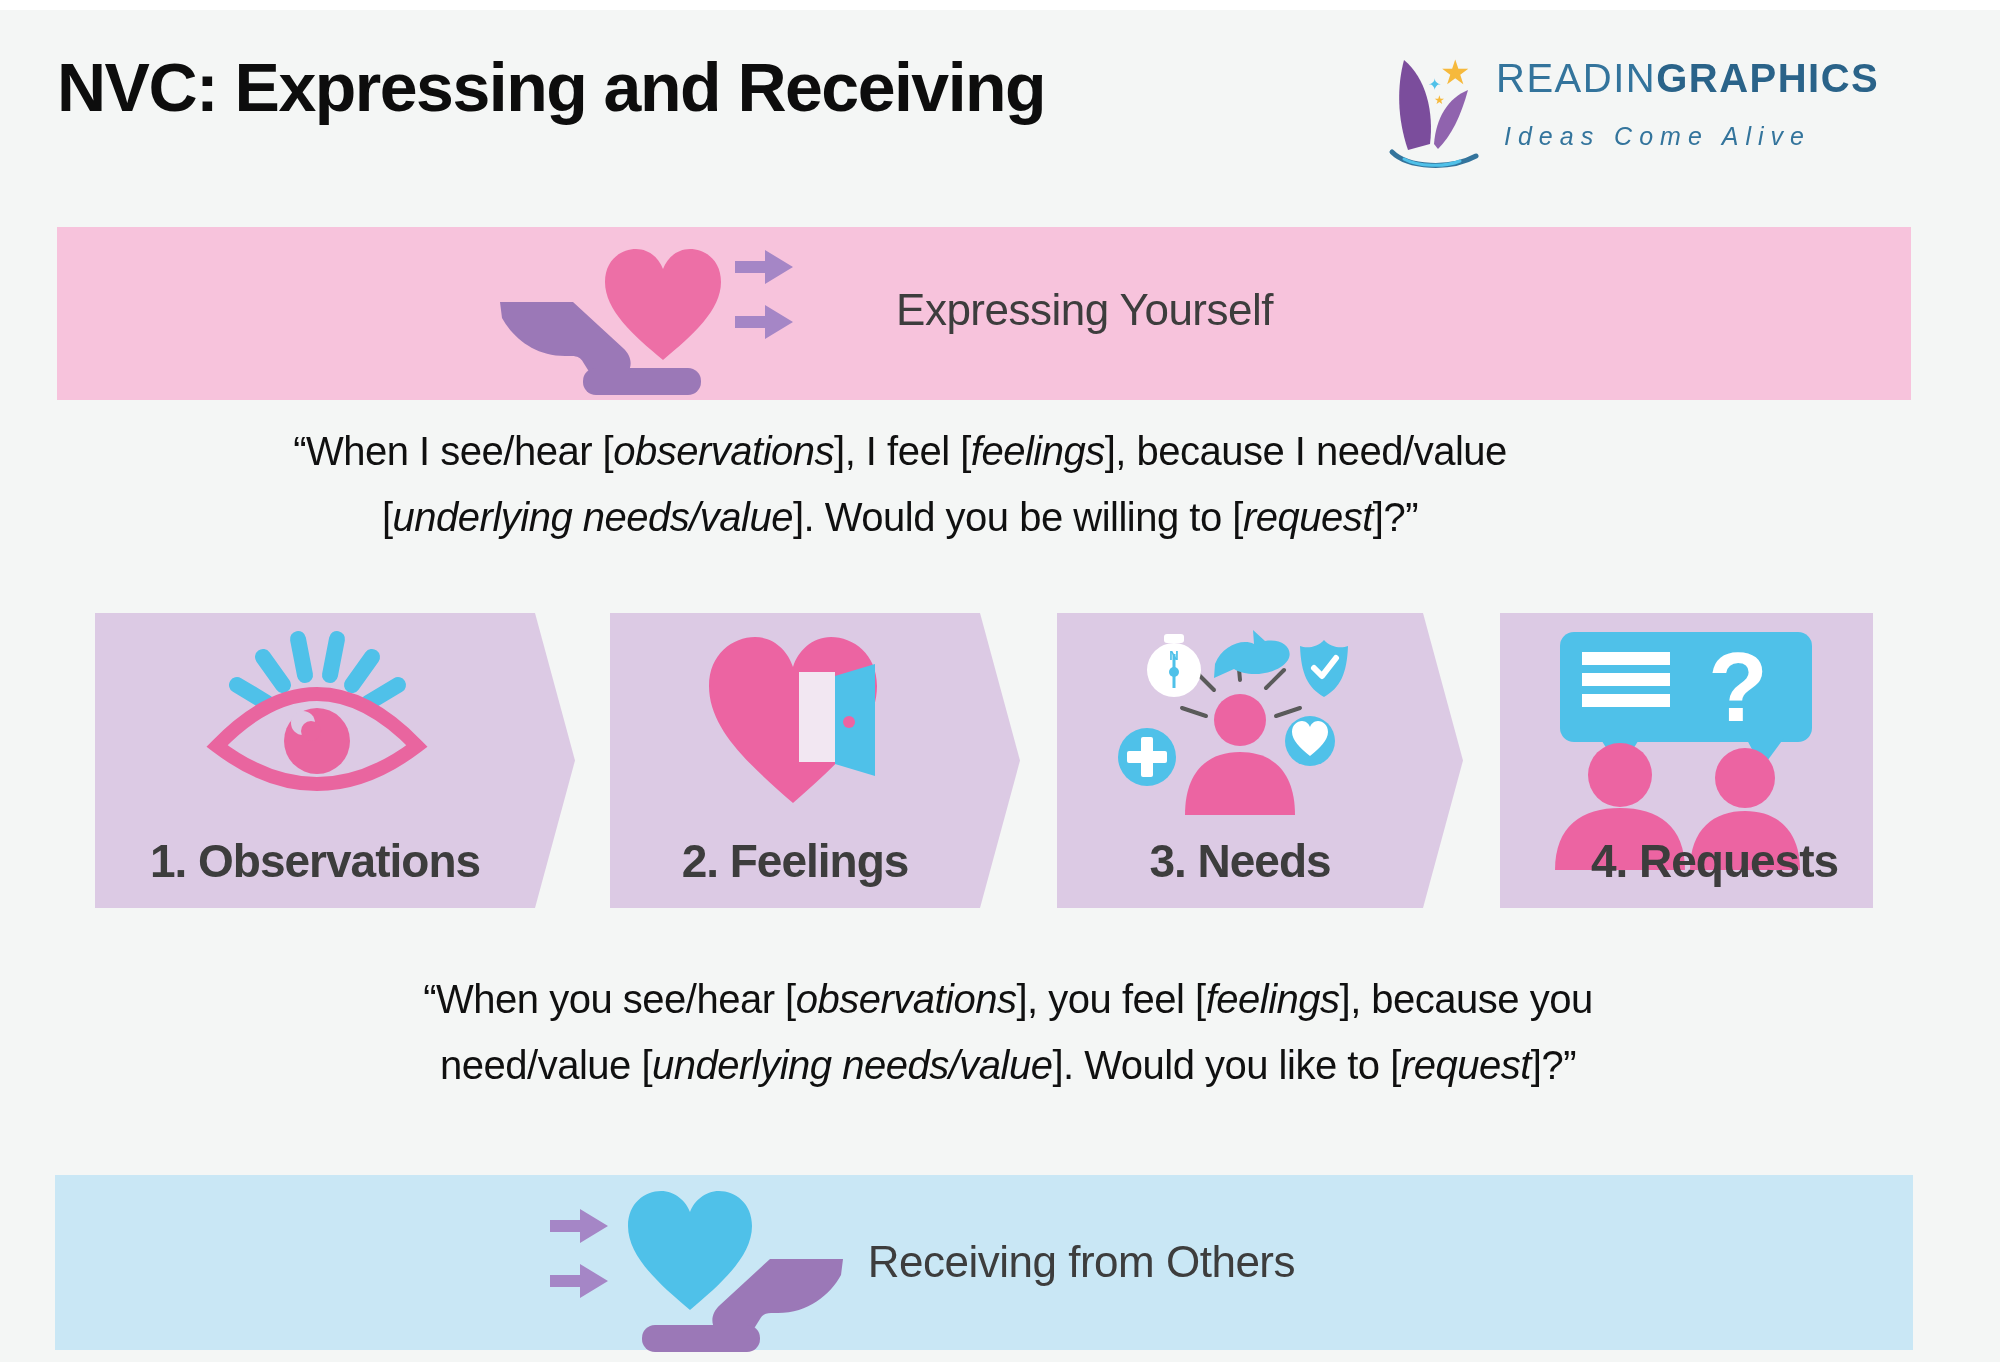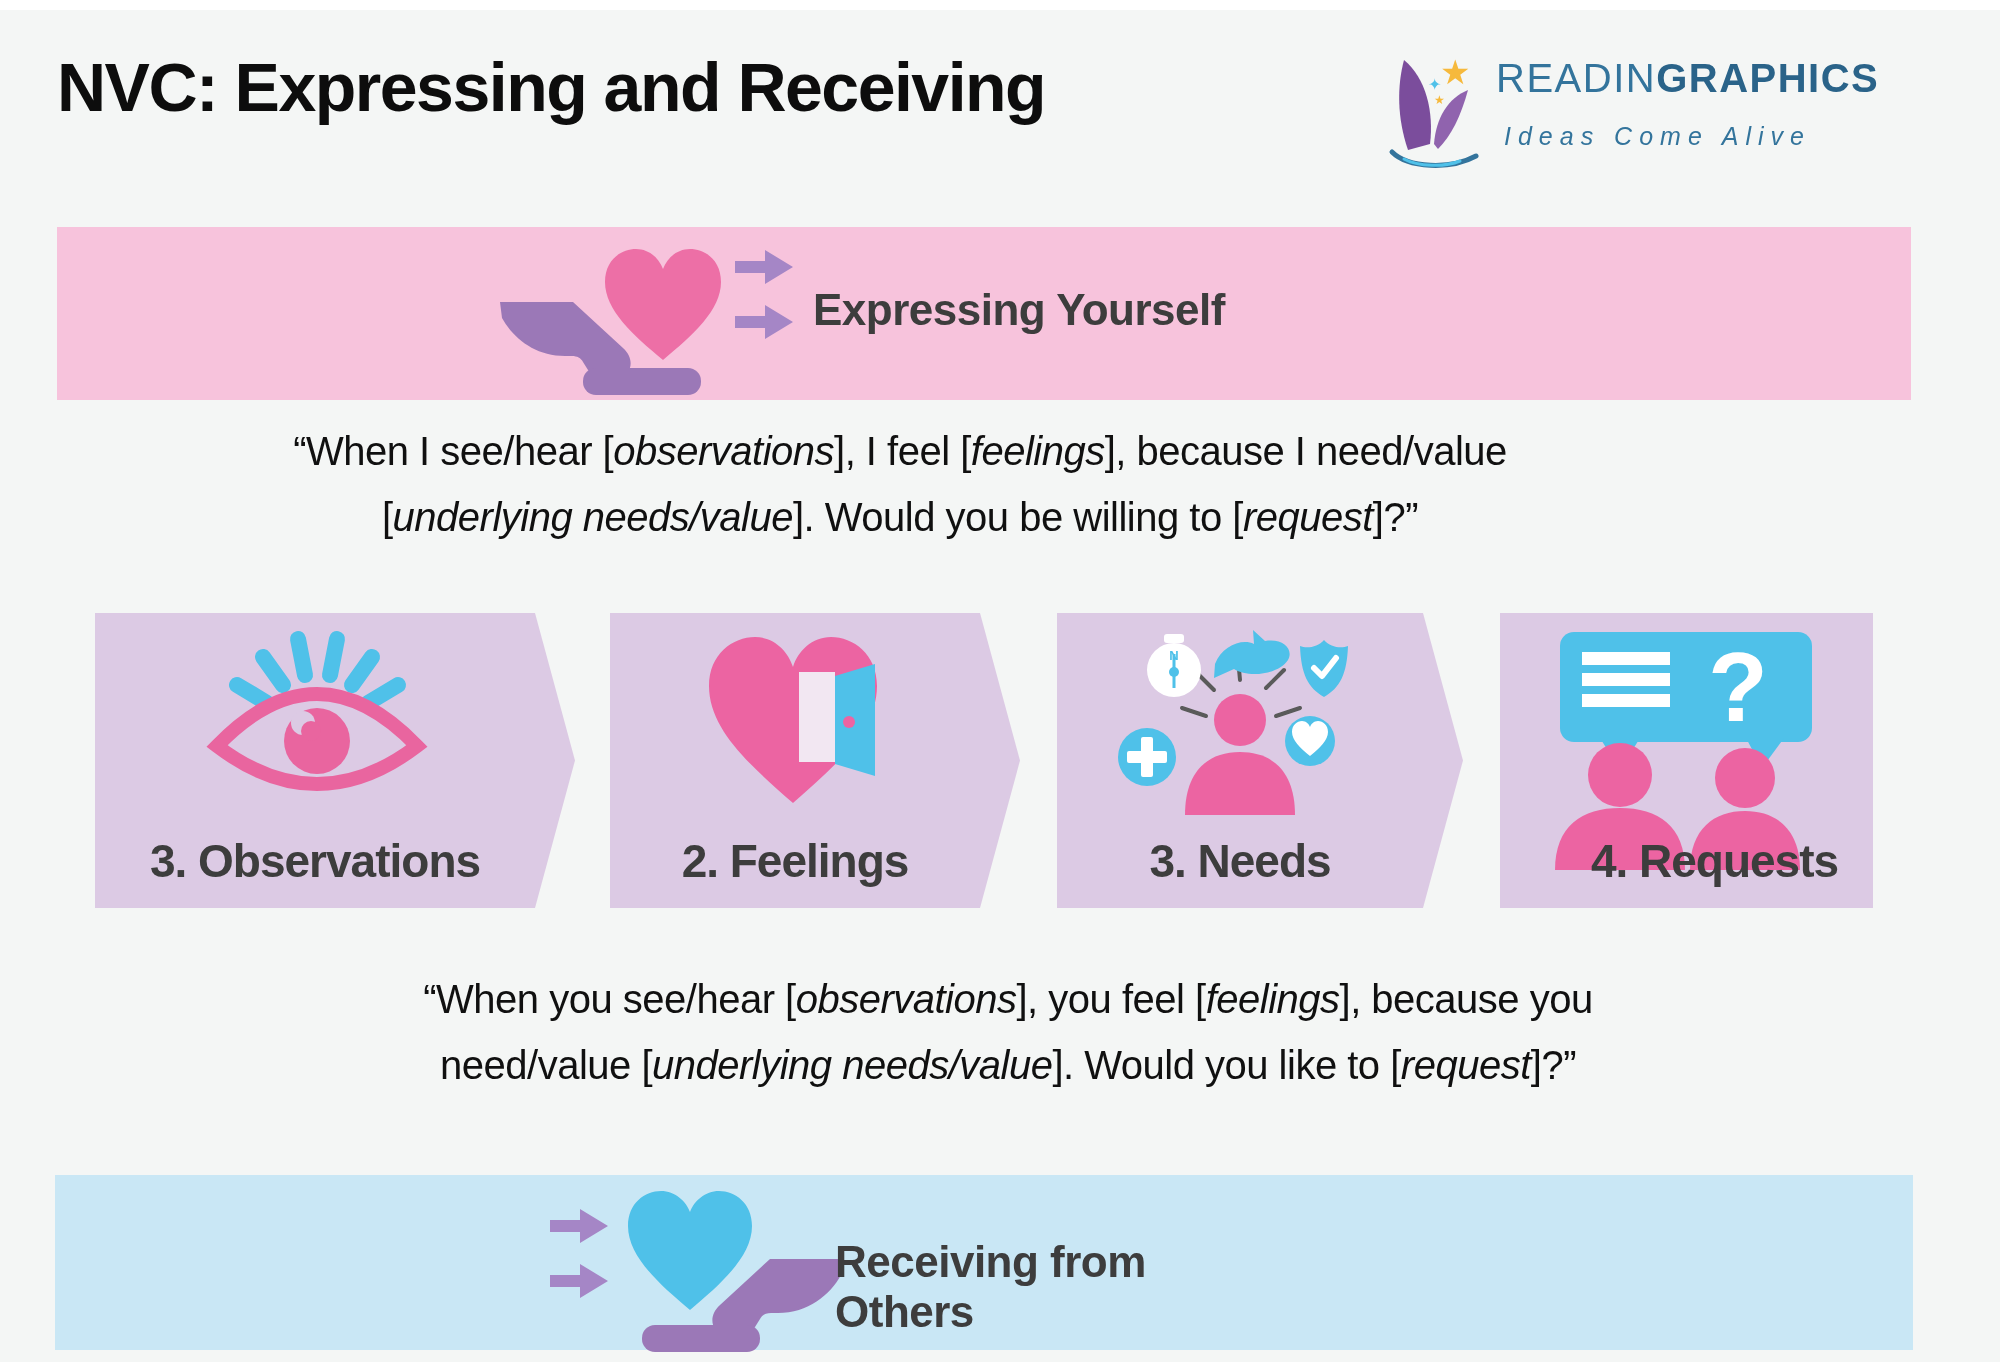--- a/index.html
+++ b/index.html
@@ -16,22 +16,22 @@
   #logo-book{position:absolute;left:0;top:2px;}
   #brand-name{position:absolute;left:108px;top:6px;font-size:40px;letter-spacing:1.5px;color:var(--brand_teal);}
   #brand-name .bold{font-weight:700;color:var(--brand_teal_dark);text-align:right;}
   #brand-tagline{position:absolute;left:116px;top:72px;font-size:25px;font-style:italic;
                  letter-spacing:7px;color:var(--brand_teal);}
 
   
   .banner{position:absolute;left:57px;width:1854px;height:173px;}
   #banner-expressing{top:227px;background:var(--pink_banner);}
   #banner-receiving{top:1175px;left:55px;width:1858px;height:175px;background:var(--blue_banner);}
-  .banner-label{position:absolute;font-size:44px;font-weight:700;color:var(--label_dark);
-                text-align:left;letter-spacing:-0.5px;}
+  .banner-label{position:absolute;font-size:44px;font-weight:400;color:var(--label_dark);
+                text-align:right;letter-spacing:-0.5px;}
   #banner-expressing .banner-label{left:756px;width:460px;top:58px;}
   #banner-receiving .banner-label{left:780px;width:460px;top:62px;}
   .banner-icon{position:absolute;}
 
   
   .quote{position:absolute;text-align:center;font-size:40px;line-height:66px;color:#101010;
          letter-spacing:-0.5px;}
   #quote-expressing{left:0;width:1800px;top:418px;}
   #quote-receiving{left:0;width:2016px;top:966px;}
   .quote .it{font-style:italic;}
@@ -97,21 +97,21 @@
         <line x1="110" y1="54" x2="103" y2="18"></line>
         <line x1="135" y1="54" x2="142" y2="18"></line>
         <line x1="157" y1="64" x2="177" y2="36"></line>
         <line x1="173" y1="82" x2="203" y2="64"></line>
       </g>
       <path d="M22,125 Q72,73 122,73 Q172,73 222,125 Q172,163 122,163 Q72,163 22,125 Z" style="fill:none;stroke:var(--eye_pink);stroke-width:14"></path>
       <circle cx="122" cy="120" r="33" style="fill:var(--eye_pink)"></circle>
       <circle cx="108" cy="102" r="12" style="fill:var(--lavender)"></circle>
       <circle cx="116" cy="110" r="10" style="fill:var(--eye_pink)"></circle>
     </svg>
-    <div class="step-label">3. Observations</div>
+    <div class="step-label">1. Observations</div>
   </div>
 
   <div id="step-feelings" class="step">
     <svg class="step-icon" style="left:83px;top:15px;" width="200" height="180" viewBox="0 0 200 180">
       <path d="M100,175 C58,138 16,102 16,58 C16,26 40,9 62,9 C81,9 95,23 100,39 C105,23 119,9 138,9 C160,9 184,26 184,58 C184,102 142,138 100,175 Z" style="fill:var(--deep_pink)"></path>
       <rect x="106" y="44" width="36" height="90" style="fill:var(--doorway_white)"></rect>
       <polygon points="142,48 182,36 182,148 142,136" style="fill:var(--icon_blue)"></polygon>
       <circle cx="156" cy="94" r="6" style="fill:var(--deep_pink)"></circle>
     </svg>
     <div class="step-label">2. Feelings</div>

